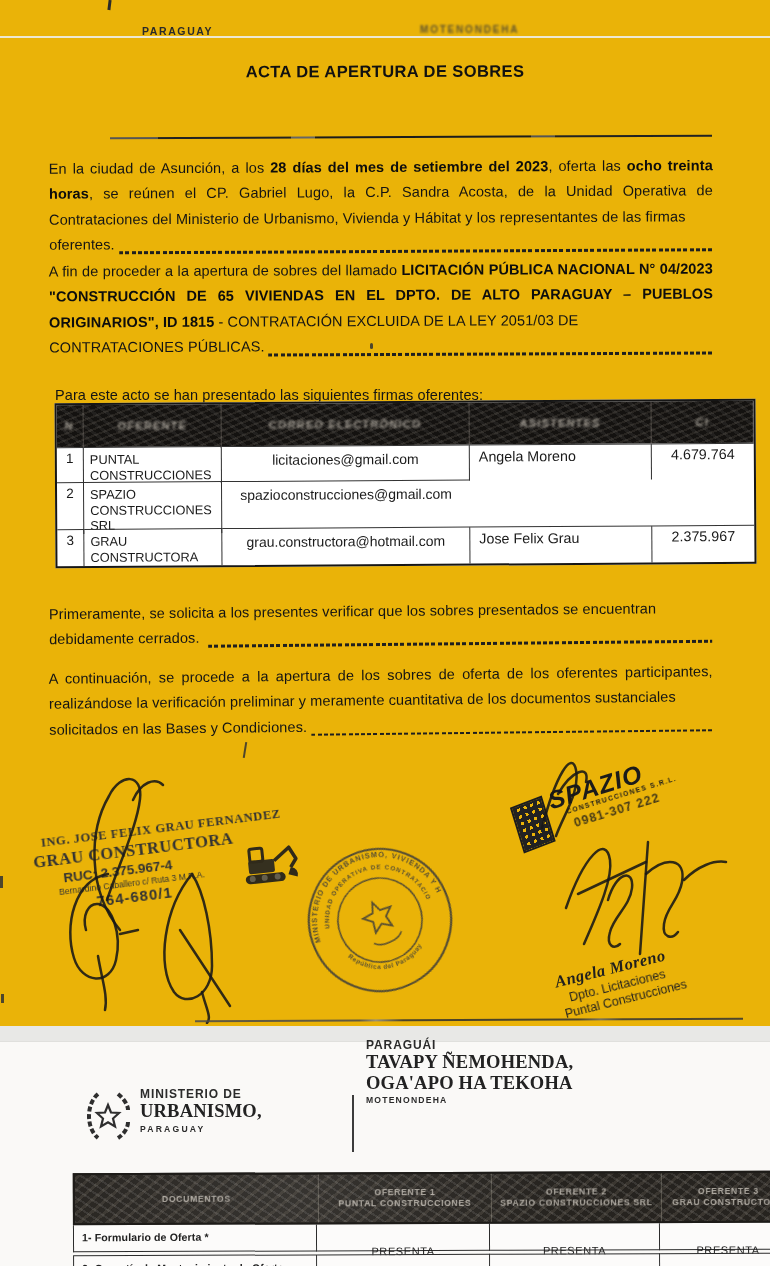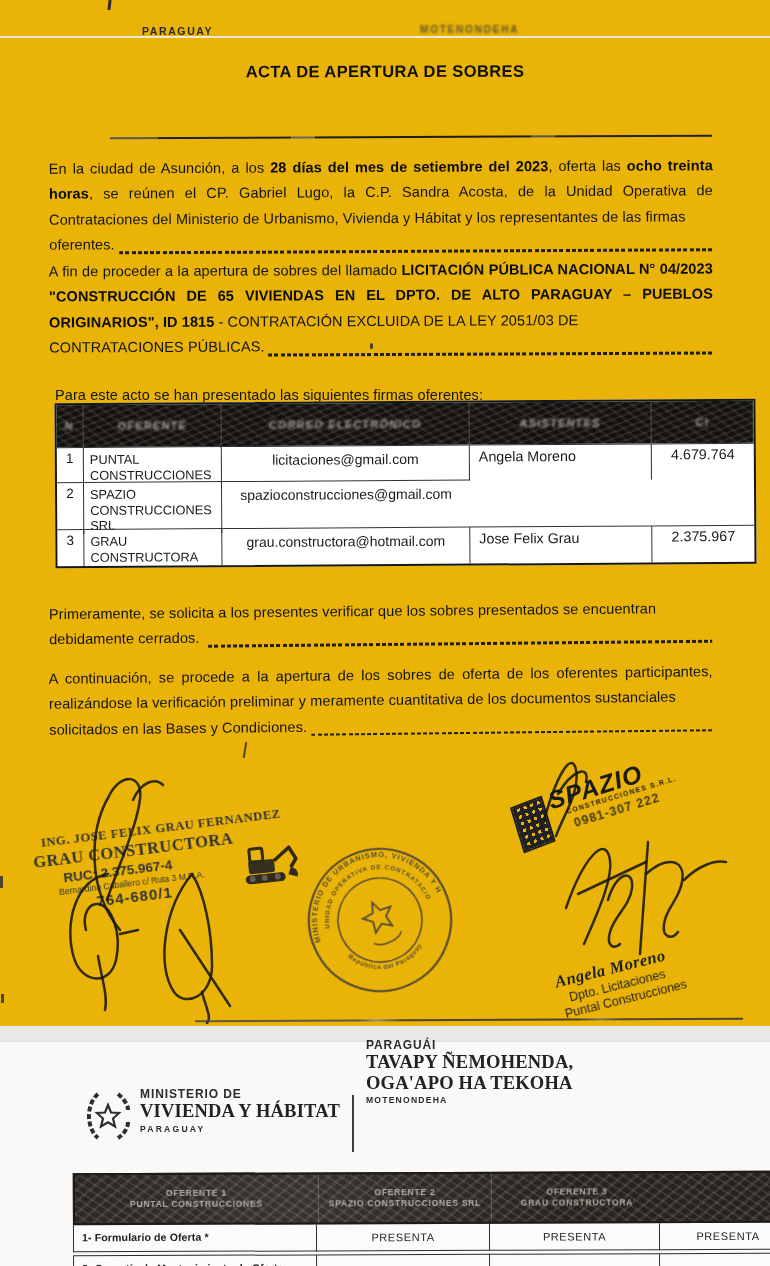--- a/index.html
+++ b/index.html
@@ -94,21 +94,21 @@
                       radial-gradient(circle at 30% 40%,rgba(255,255,255,.08),rgba(0,0,0,0) 55%);}
   .t2head>div{display:flex;flex-direction:column;align-items:center;justify-content:center;
               border-right:1.5px solid rgba(190,182,170,.35);box-sizing:border-box;}
   .t2head>div:last-child{border-right:none;}
   .ghost2{color:#e4ded4;opacity:.68;filter:blur(.55px);font-weight:bold;font-size:8.6px;letter-spacing:.7px;text-align:center;line-height:11px;}
   .t2body .t2row>div{border:1.6px solid #2c2c2c;border-top:none;box-sizing:border-box;background:rgba(255,255,255,.4);}
   .t2body .t2row>div:not(:first-child){border-left:none;}
   .t2r1>div{height:27px;}
   .t2r2>div{height:46px;border-top:1.6px solid #2c2c2c !important;margin-top:3px;}
   .c-doc{font-size:10.6px;font-weight:bold;color:#222;padding:6px 4px 0 8px;letter-spacing:.1px;line-height:13px;}
-  .c-pres{font-size:11px;letter-spacing:.6px;color:#1c1c1c;text-align:center;padding-top:7px;}
+  .c-pres{font-size:11px;letter-spacing:.6px;color:#1c1c1c;text-align:center;padding-top:21px;}
 </style>
 </head>
 <body>
 
 <div id="screen">
 
   <div class="abs top-tick"></div>
   <div class="abs lh-left">PARAGUAY</div>
   <div class="abs lh-right">MOTENONDEHA</div>
   <div class="abs page-edge"></div>
@@ -281,34 +281,37 @@
   <div class="abs page2-bg"></div>
 
   <svg class="abs" style="left:84px;top:1090px;" width="48" height="52" viewBox="0 0 48 52">
     <path d="M14,4 C2,14 2,38 14,48" fill="none" stroke="#2e2e2e" stroke-width="4" stroke-dasharray="5,2.5"></path>
     <path d="M34,4 C40,9 44,15 44,20" fill="none" stroke="#2e2e2e" stroke-width="4" stroke-dasharray="5,2.5"></path>
     <path d="M44,32 C44,38 40,44 34,48" fill="none" stroke="#2e2e2e" stroke-width="4" stroke-dasharray="5,2.5"></path>
     <path d="M24,15 L27,22.5 L35,23 L29,28.5 L31,36.5 L24,32.3 L17,36.5 L19,28.5 L13,23 L21,22.5 Z" fill="none" stroke="#2e2e2e" stroke-width="2.2"></path>
   </svg>
   <div class="abs" style="left:140px;top:1087px;">
     <div class="muvh-small">MINISTERIO DE</div>
-    <div class="muvh-serif">VIVIENDA Y HÁBITAT</div>
+    <div class="muvh-serif">URBANISMO,</div>
     <div class="muvh-bottom">PARAGUAY</div>
   </div>
   <div class="abs muvh-divider"></div>
   <div class="abs" style="left:366px;top:1038px;">
     <div class="muvh-small">PARAGUÁI</div>
     <div class="muvh-serif">TAVAPY ÑEMOHENDA,</div>
     <div class="muvh-serif">OGA'APO HA TEKOHA</div>
     <div class="muvh-bottom" style="letter-spacing:1.2px;">MOTENONDEHA</div>
   </div>
 
   <div id="docs">
     <div class="t2row t2head">
       <div>
+        <span class="ghost2">DOCUMENTOS</span>
+      </div>
+      <div>
         <span class="ghost2">OFERENTE 1</span>
         <span class="ghost2">PUNTAL CONSTRUCCIONES</span>
       </div>
       <div>
         <span class="ghost2">OFERENTE 2</span>
         <span class="ghost2">SPAZIO CONSTRUCCIONES SRL</span>
       </div>
       <div>
         <span class="ghost2">OFERENTE 3</span>
         <span class="ghost2">GRAU CONSTRUCTORA</span>

